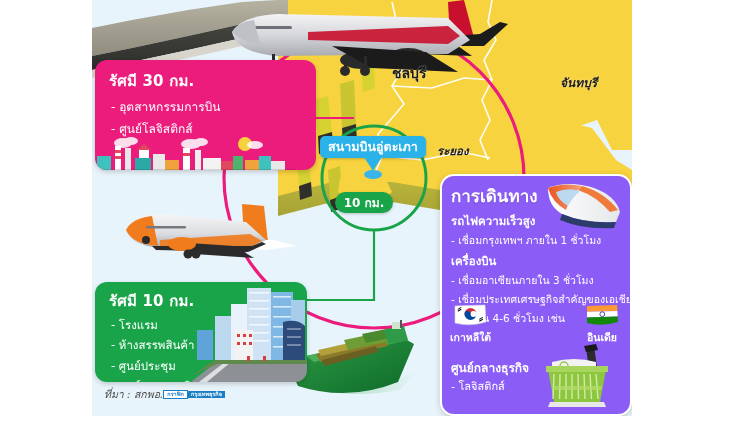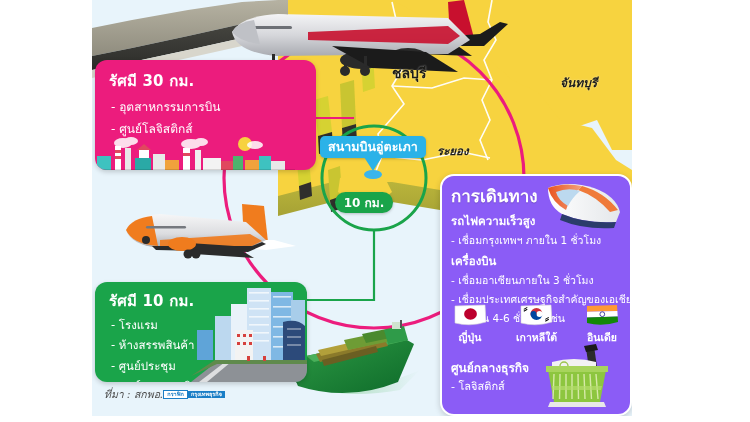--- a/index.html
+++ b/index.html
@@ -504,27 +504,20 @@
       <div class="pline">- เชื่อมกรุงเทพฯ ภายใน 1 ชั่วโมง</div>
 
       <div class="phead">เครื่องบิน</div>
       <div class="pline">- เชื่อมอาเซียนภายใน 3 ชั่วโมง</div>
       <div class="pline">- เชื่อมประเทศเศรษฐกิจสำคัญของเอเชีย</div>
       <div class="pline indent">ภายใน 4-6 ชั่วโมง เช่น</div>
 
       <div class="flagrow">
 
 
-        <div class="flagcell">
-          <svg class="fimg" viewBox="0 0 34 23" xmlns="http://www.w3.org/2000/svg">
-            <path d="M2 2 L32 1 L33 18 Q17 23 2 19 Z" fill="#ffffff" stroke="#d8d8d8" stroke-width=".6"></path>
-            <ellipse cx="17.5" cy="10" rx="6.4" ry="5.8" fill="#bc002d"></ellipse>
-          </svg>
-          <div class="flabel">ญี่ปุ่น</div>
-        </div>
 
         <div class="flagcell">
           <svg class="fimg" viewBox="0 0 34 23" xmlns="http://www.w3.org/2000/svg">
             <path d="M2 2 L32 1 L33 18 Q17 23 2 19 Z" fill="#ffffff" stroke="#d8d8d8" stroke-width=".6"></path>
             <path d="M11.5 10 a6 6 0 0 1 12 0 a3 3 0 0 0 -6 0 a3 3 0 0 1 -6 0 Z" fill="#cd2e3a"></path>
             <path d="M11.5 10 a3 3 0 0 1 6 0 a3 3 0 0 0 6 0 a6 6 0 0 1 -12 0 Z" fill="#0047a0"></path>
             <g fill="#000000">
               <rect x="4.5" y="4" width="4" height=".9" transform="rotate(-30 6.5 4.4)"></rect>
               <rect x="4.5" y="5.8" width="4" height=".9" transform="rotate(-30 6.5 6.2)"></rect>
               <rect x="26" y="14" width="4" height=".9" transform="rotate(-30 28 14.4)"></rect>

